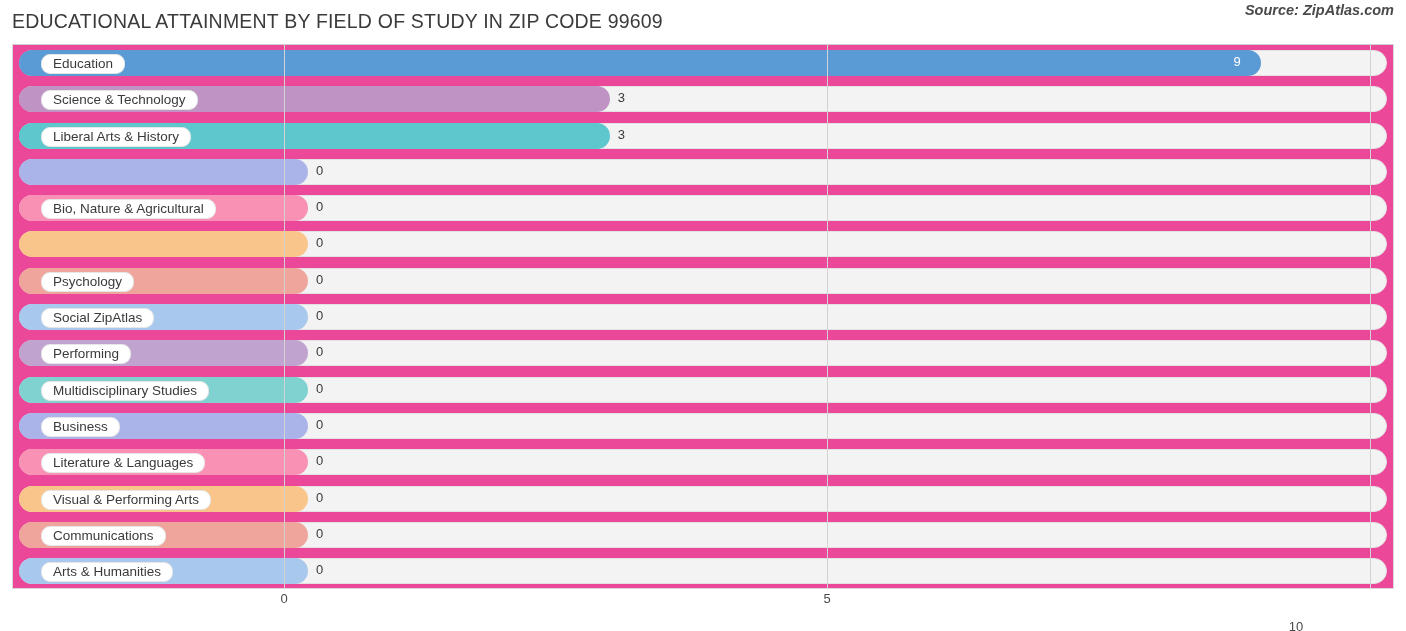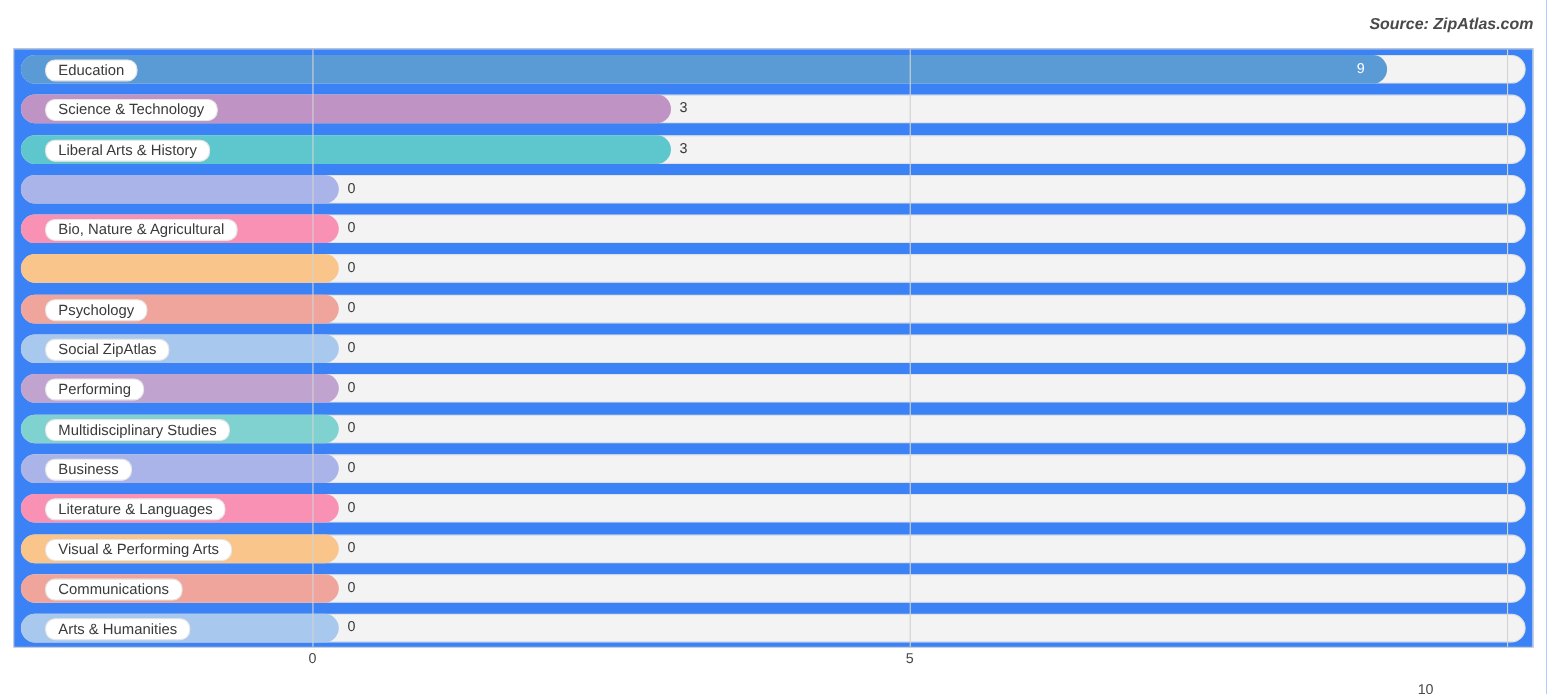--- a/index.html
+++ b/index.html
@@ -18,35 +18,35 @@
     position:absolute;
     left:12px; top:10px;
     font-size:19.5px;
     font-weight:400;
     letter-spacing:0.2px;
     color:#3b3b3b;
     white-space:nowrap;
   }
   .source{
     position:absolute;
-    right:12px; top:14px;
+    right:12px; top:2px;
     font-size:14.5px;
     font-style:italic;
     font-weight:bold;
     color:#4a4a4a;
     white-space:nowrap;
   }
   .chart{
     position:relative;
     margin:0 12px;
     height:545px;
     box-sizing:border-box;
     border:1px solid #d8d8d8;
     border-top:1px solid #cfcfcf;
-    background:#3b82f6;
+    background:#ec4899;
   }
   .gridline{
     position:absolute;
     top:0;bottom:0;
     width:1px;
     background:#d2d2d2;
   }
   .rows{
     position:relative;
     height:100%;
@@ -109,20 +109,21 @@
     font-size:13px;
     color:#4a4a4a;
     transform:translateX(-50%);
     white-space:nowrap;
   }
 </style>
 </head>
 <body>
 
 <div class="header">
+  <div class="title">EDUCATIONAL ATTAINMENT BY FIELD OF STUDY IN ZIP CODE 99609</div>
   <div class="source">Source: ZipAtlas.com</div>
 </div>
 
 <div class="chart">
   <div class="rows" id="rows">
       <div class="row">
         <div class="track"></div>
         <div class="bar" style="width: 1242.4px; background: rgb(91, 155, 213);"></div>
         <div class="pill">Education</div>
         <div class="val inside" style="left: 1220.4px;">9</div>

